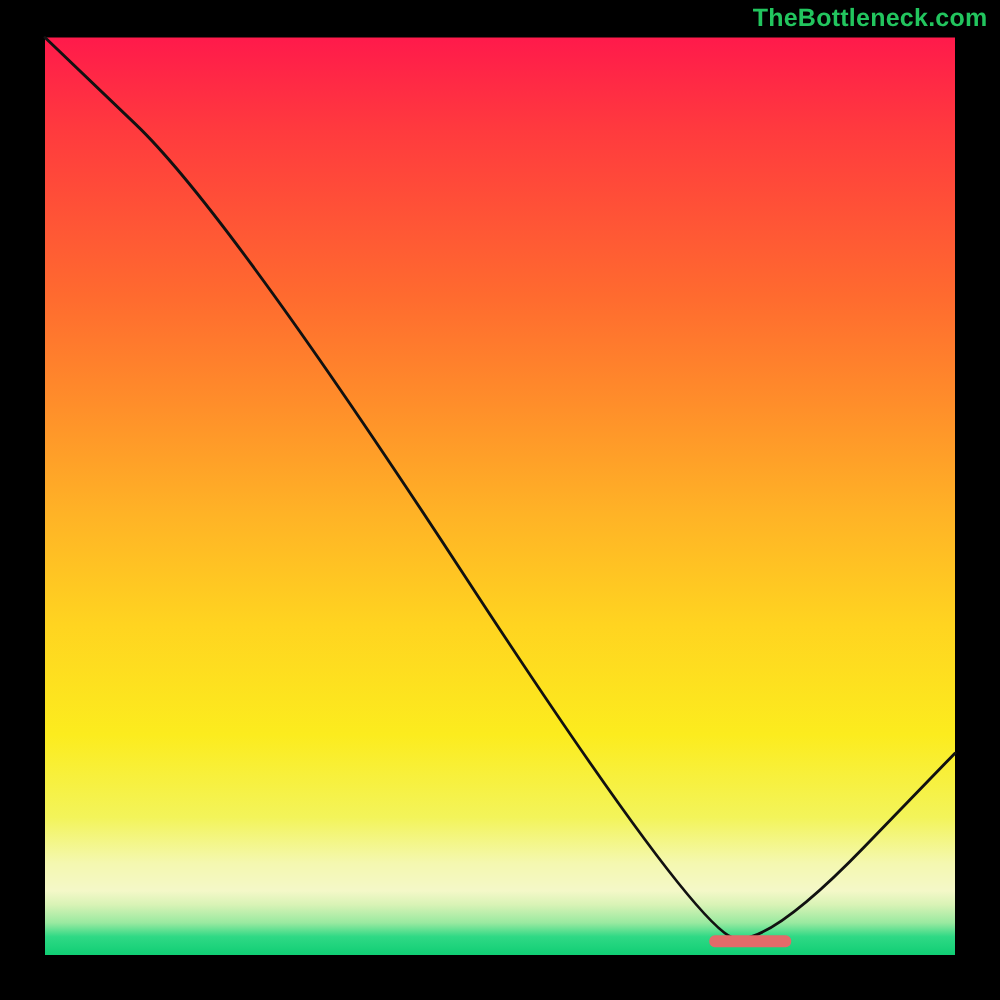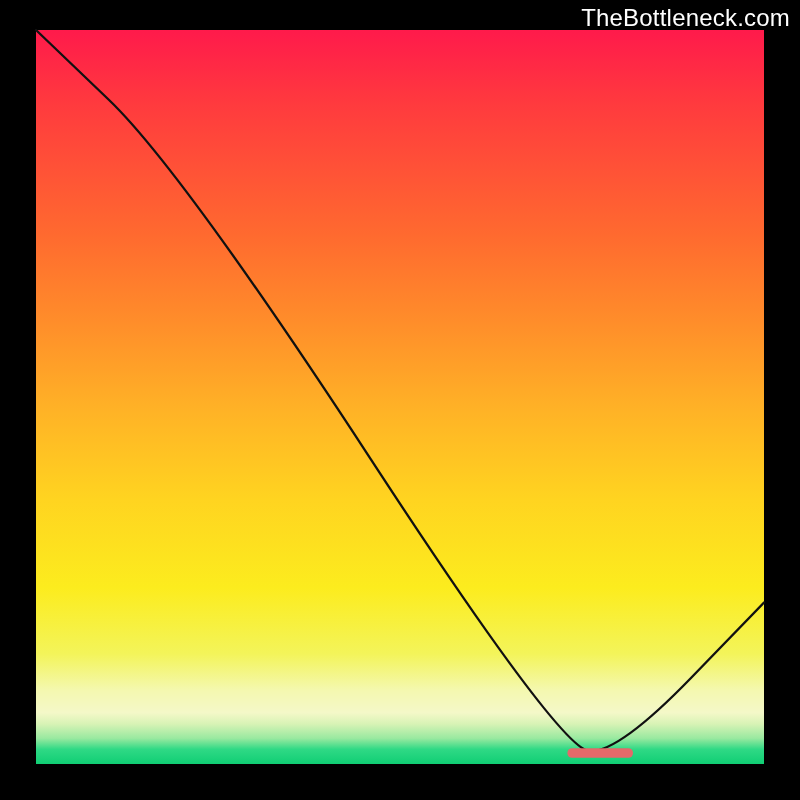--- a/index.html
+++ b/index.html
@@ -14,23 +14,23 @@
   .frame {
     position: relative;
     width: 800px;
     height: 800px;
     background: #000;
   }
   .watermark {
     position: absolute;
     top: 4px;
     right: 10px;
-    color: #ffffff;
-    font-size: 24px;
-    font-weight: 400;
+    color: #22c55e;
+    font-size: 20px;
+    font-weight: 700;
     letter-spacing: 0.2px;
     user-select: none;
   }
   .plot-area {
     position: absolute;
     left: 36px;
     top: 30px;
     width: 728px;   
     height: 734px;  
   }

